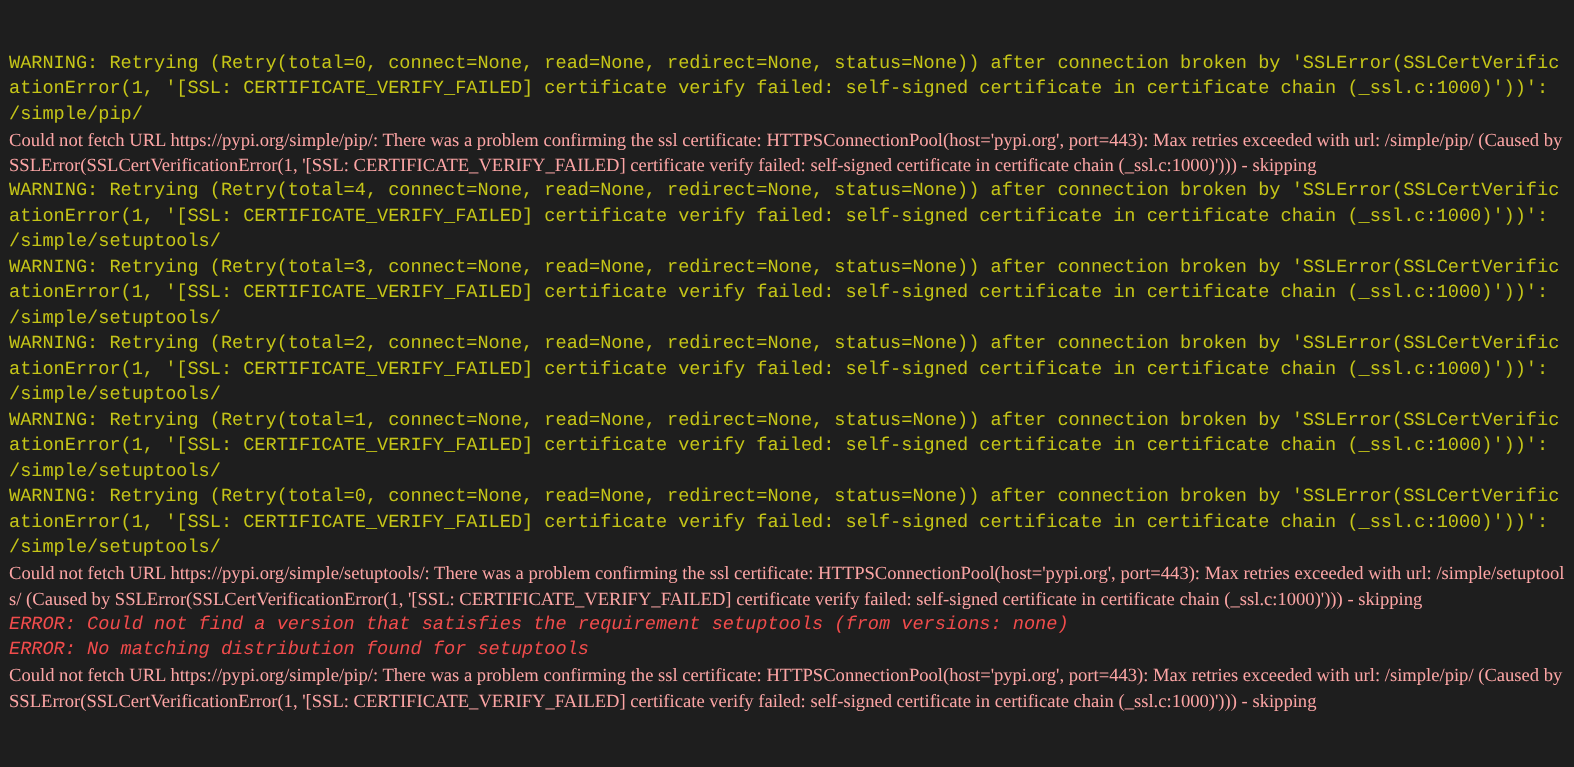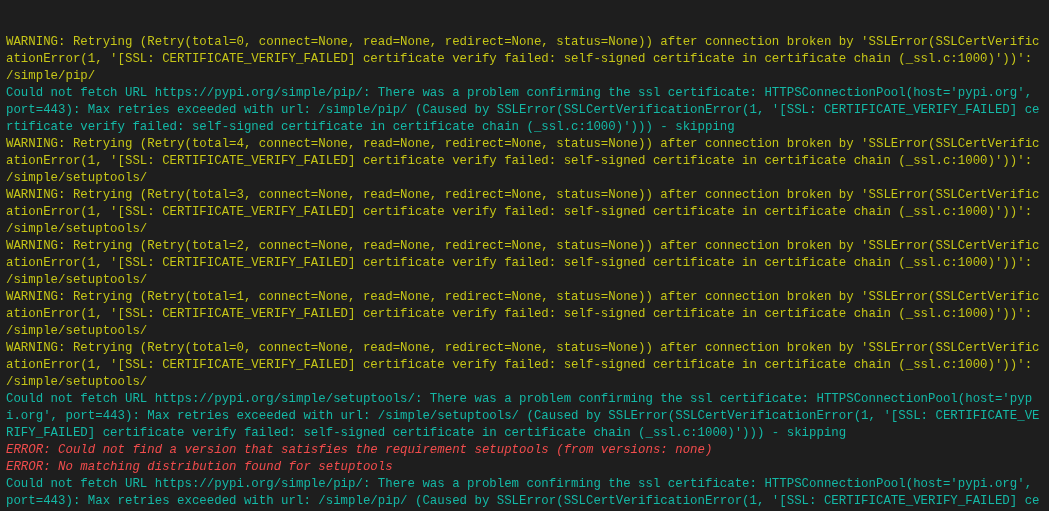--- a/index.html
+++ b/index.html
@@ -15,20 +15,20 @@
     font-size: 12.4px;
     line-height: 17px;
     color: #cccccc;
     padding: 0 6px;
     white-space: pre-wrap;
     word-break: break-all;
   }
   .line { display: block; }
   .warn { color: #c5c518; }   
   .err  { color: #f14c4c; font-style: italic; }   
-  .info { color: #14b8a6; }
+  .info { color: #fca5a5; font-family: Liberation Serif, serif; }
 </style>
 </head>
 <body>
 
 <div class="terminal">
   <span id="lines-container"><span class="line warn">WARNING: Retrying (Retry(total=0, connect=None, read=None, redirect=None, status=None)) after connection broken by 'SSLError(SSLCertVerificationError(1, '[SSL: CERTIFICATE_VERIFY_FAILED] certificate verify failed: self-signed certificate in certificate chain (_ssl.c:1000)'))': /simple/pip/</span><span class="line info">Could not fetch URL https://pypi.org/simple/pip/: There was a problem confirming the ssl certificate: HTTPSConnectionPool(host='pypi.org', port=443): Max retries exceeded with url: /simple/pip/ (Caused by SSLError(SSLCertVerificationError(1, '[SSL: CERTIFICATE_VERIFY_FAILED] certificate verify failed: self-signed certificate in certificate chain (_ssl.c:1000)'))) - skipping</span><span class="line warn">WARNING: Retrying (Retry(total=4, connect=None, read=None, redirect=None, status=None)) after connection broken by 'SSLError(SSLCertVerificationError(1, '[SSL: CERTIFICATE_VERIFY_FAILED] certificate verify failed: self-signed certificate in certificate chain (_ssl.c:1000)'))': /simple/setuptools/</span><span class="line warn">WARNING: Retrying (Retry(total=3, connect=None, read=None, redirect=None, status=None)) after connection broken by 'SSLError(SSLCertVerificationError(1, '[SSL: CERTIFICATE_VERIFY_FAILED] certificate verify failed: self-signed certificate in certificate chain (_ssl.c:1000)'))': /simple/setuptools/</span><span class="line warn">WARNING: Retrying (Retry(total=2, connect=None, read=None, redirect=None, status=None)) after connection broken by 'SSLError(SSLCertVerificationError(1, '[SSL: CERTIFICATE_VERIFY_FAILED] certificate verify failed: self-signed certificate in certificate chain (_ssl.c:1000)'))': /simple/setuptools/</span><span class="line warn">WARNING: Retrying (Retry(total=1, connect=None, read=None, redirect=None, status=None)) after connection broken by 'SSLError(SSLCertVerificationError(1, '[SSL: CERTIFICATE_VERIFY_FAILED] certificate verify failed: self-signed certificate in certificate chain (_ssl.c:1000)'))': /simple/setuptools/</span><span class="line warn">WARNING: Retrying (Retry(total=0, connect=None, read=None, redirect=None, status=None)) after connection broken by 'SSLError(SSLCertVerificationError(1, '[SSL: CERTIFICATE_VERIFY_FAILED] certificate verify failed: self-signed certificate in certificate chain (_ssl.c:1000)'))': /simple/setuptools/</span><span class="line info">Could not fetch URL https://pypi.org/simple/setuptools/: There was a problem confirming the ssl certificate: HTTPSConnectionPool(host='pypi.org', port=443): Max retries exceeded with url: /simple/setuptools/ (Caused by SSLError(SSLCertVerificationError(1, '[SSL: CERTIFICATE_VERIFY_FAILED] certificate verify failed: self-signed certificate in certificate chain (_ssl.c:1000)'))) - skipping</span><span class="line err">ERROR: Could not find a version that satisfies the requirement setuptools (from versions: none)</span><span class="line err">ERROR: No matching distribution found for setuptools</span><span class="line info">Could not fetch URL https://pypi.org/simple/pip/: There was a problem confirming the ssl certificate: HTTPSConnectionPool(host='pypi.org', port=443): Max retries exceeded with url: /simple/pip/ (Caused by SSLError(SSLCertVerificationError(1, '[SSL: CERTIFICATE_VERIFY_FAILED] certificate verify failed: self-signed certificate in certificate chain (_ssl.c:1000)'))) - skipping</span></span>
 </div>
 
 </body></html>

